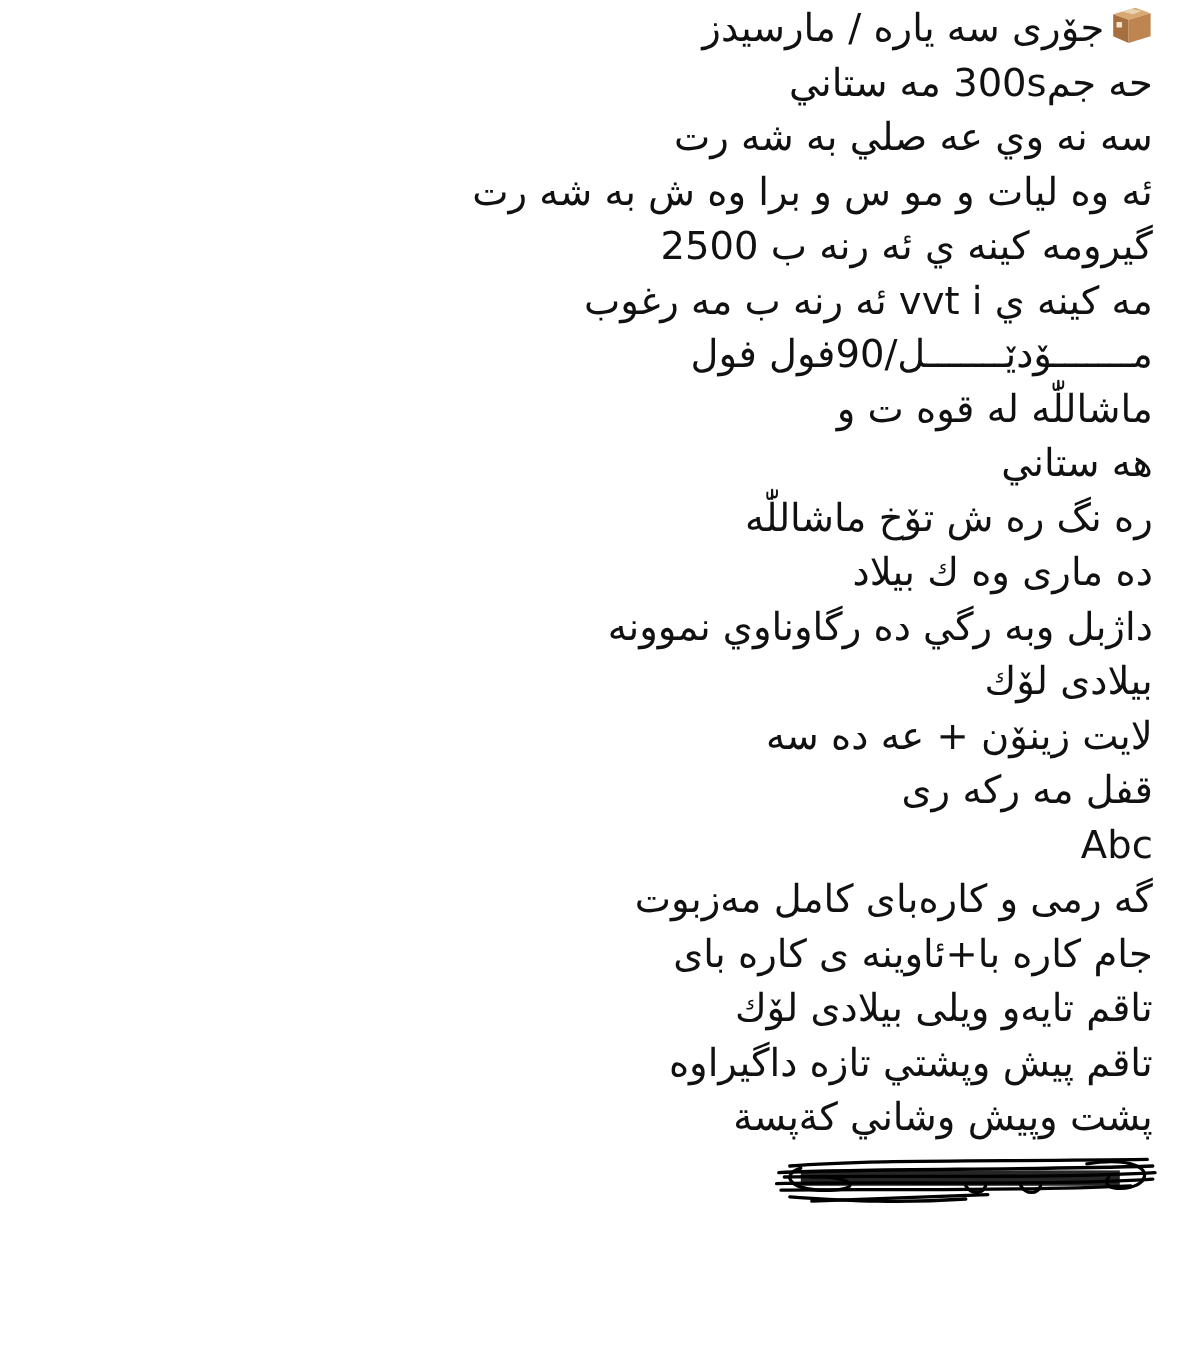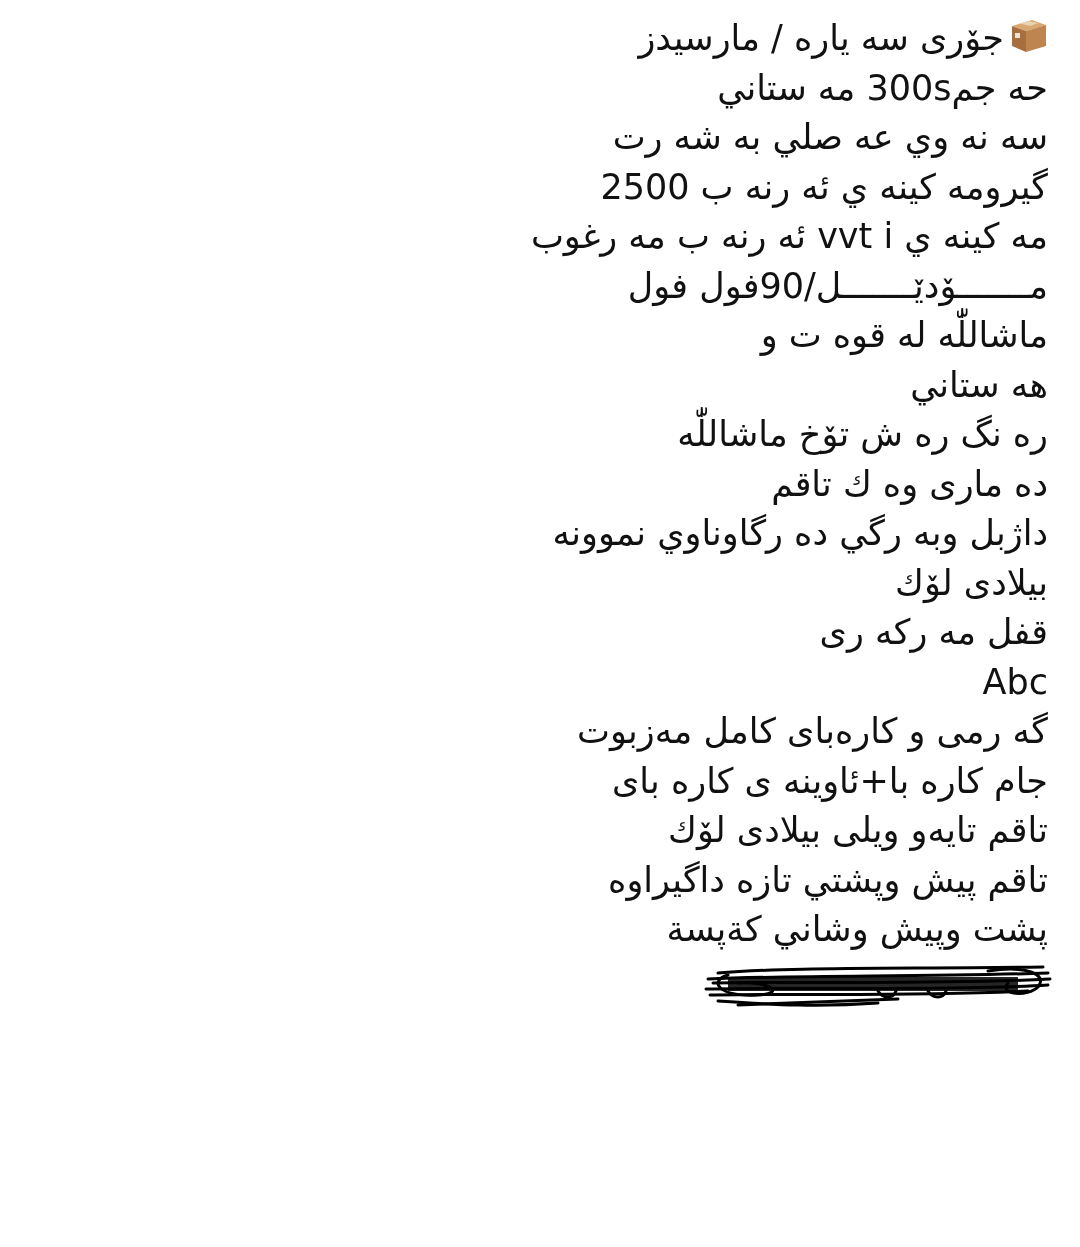--- a/index.html
+++ b/index.html
@@ -1,18 +1,18 @@
 <!DOCTYPE html>
 <html><head>
 <meta charset="utf-8">
 <style>
   html, body { margin:0; padding:0; background:#ffffff; }
   body { width:1080px; height:1247px; overflow:hidden; position:relative; }
   .doc {
-    position:absolute; top:14px; right:32px; width:1040px;
+    position:absolute; top:2px; right:32px; width:1040px;
     direction:rtl; text-align:right;
     font-family:"DejaVu Sans", sans-serif;
     font-size:35px; line-height:49.5px; color:#111111;
   }
   .line { white-space:nowrap; height:49.5px; }
   .box-icon {
     display:inline-block; width:40px; height:38px; vertical-align:-4px;
     margin-left:4px; position:relative;
   }
   .scribble-line { position:relative; height:49.5px; }
@@ -24,29 +24,31 @@
 <div class="doc">
   <div class="line"><span class="box-icon"><svg width="40" height="38" viewBox="0 0 40 38">
           <polygon points="4,10 24,4 38,9 18,15" fill="#d8a872"></polygon>
           <polygon points="4,10 18,15 18,36 4,30" fill="#a86f3e"></polygon>
           <polygon points="18,15 38,9 38,30 18,36" fill="#bf8550"></polygon>
           <polygon points="12,7.5 20,5 30,7 22,10" fill="#e8d4b0"></polygon>
           <rect x="7" y="17" width="5" height="5" fill="#eee4cf"></rect>
         </svg></span><span>جۆری سه یاره / مارسیدز</span></div>
   <div class="line">حه جم300s مه ستاني</div>
   <div class="line">سه نه وي عه صلي به شه رت</div>
+  <div class="line">ئه وه ليات و مو س و برا وه ش به شه رت</div>
   <div class="line">گیرومه کینه ي ئه رنه ب 2500</div>
   <div class="line">مه كينه ي vvt i ئه رنه ب مه رغوب</div>
   <div class="line">مـــــــۆدێـــــــل/90فول فول</div>
   <div class="line">ماشاللّٰه له قوه ت و</div>
   <div class="line">هه ستاني</div>
   <div class="line">ره نگ ره ش تۆخ ماشاللّٰه</div>
-  <div class="line">ده ماری وه ك تاقم</div>
+  <div class="line">ده ماری وه ك بيلاد</div>
   <div class="line">داژبل وبه رگي ده رگاوناوي نموونه</div>
   <div class="line">بیلادی لۆك</div>
+  <div class="line">لايت زينۆن + عه ده سه</div>
   <div class="line">قفل مه ركه ری</div>
   <div class="line">Abc</div>
   <div class="line">گه رمی و كارەبای كامل مەزبوت</div>
   <div class="line">جام كاره با+ئاوينه ی كاره بای</div>
   <div class="line">تاقم تايەو ويلی بيلادی لۆك</div>
   <div class="line">تاقم پيش وپشتي تازه داگيراوه</div>
   <div class="line">پشت وپيش وشاني كةپسة</div>
   <div class="line scribble-line">
     <svg width="360" height="50" viewBox="0 0 360 50">
       <g fill="none" stroke="#000" stroke-width="3" stroke-linecap="round">

